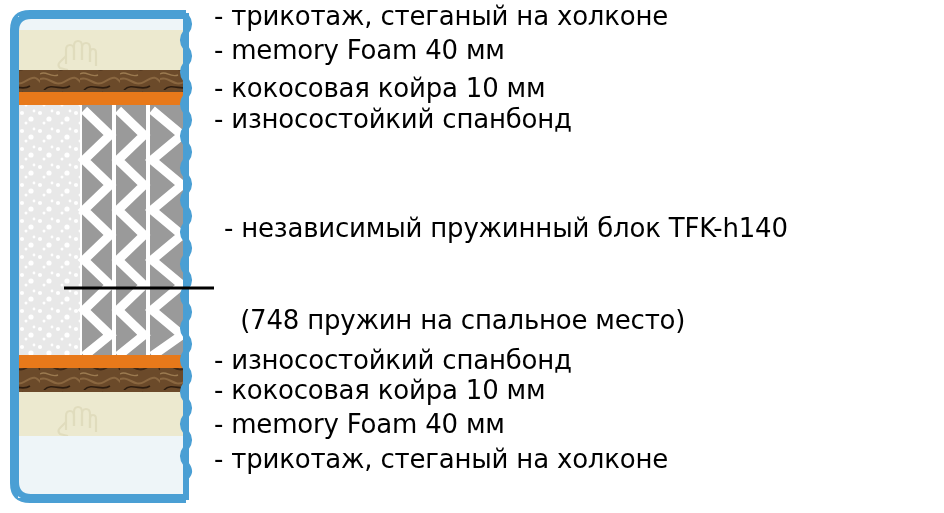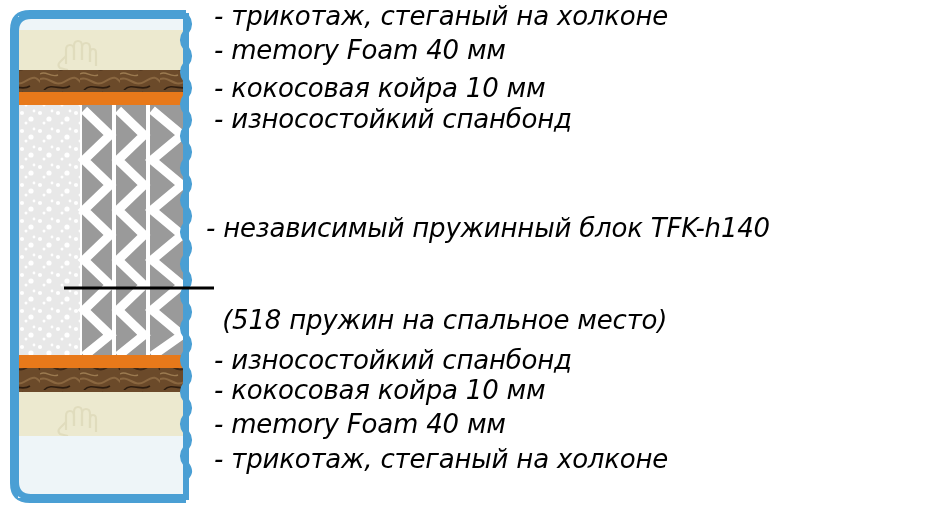--- a/index.html
+++ b/index.html
@@ -24,32 +24,31 @@
   }
 
   .label {
     position: absolute;
     color: #000000;
     font-family: "DejaVu Sans", sans-serif;
     font-size: 26px;
     line-height: 1.12;
     white-space: pre;
     letter-spacing: -0.2px;
-    font-style: italic;
   }
 
   .label.two-line {
     line-height: 1.18;
   }
 
   .lbl-l1 { left: 214px; top: 2px; }
   .lbl-l2 { left: 214px; top: 36px; }
   .lbl-l3 { left: 214px; top: 74px; }
   .lbl-l4 { left: 214px; top: 105px; }
-  .lbl-l5 { left: 206px; top: 152px; }
+  .lbl-l5 { left: 224px; top: 152px; }
   .lbl-l6 { left: 237px; top: 253px; }
   .lbl-l7 { left: 214px; top: 346px; }
   .lbl-l8 { left: 214px; top: 376px; }
   .lbl-l9 { left: 214px; top: 410px; }
   .lbl-l10 { left: 214px; top: 445px; }
 </style>
 </head>
 <body>
 
 <div>
@@ -163,21 +162,21 @@
     <line x1="64" y1="288" x2="214" y2="288" stroke="#000000" stroke-width="3"></line>
   </svg>
 
   <div class="label lbl-l1">- трикотаж, стеганый на холконе</div>
   <div class="label lbl-l2">- memory Foam 40 мм</div>
   <div class="label lbl-l3">- кокосовая койра 10 мм</div>
   <div class="label lbl-l4">- износостойкий спанбонд</div>
 
   <div class="label two-line lbl-l5">
     <div>- независимый пружинный блок TFK-h140</div>
-    <div>  (518 пружин на спальное место)</div>
+    <div>  (748 пружин на спальное место)</div>
   </div>
 
   <div class="label two-line lbl-l6">
   </div>
 
   <div class="label lbl-l7">- износостойкий спанбонд</div>
   <div class="label lbl-l8">- кокосовая койра 10 мм</div>
   <div class="label lbl-l9">- memory Foam 40 мм</div>
   <div class="label lbl-l10">- трикотаж, стеганый на холконе</div>
 

